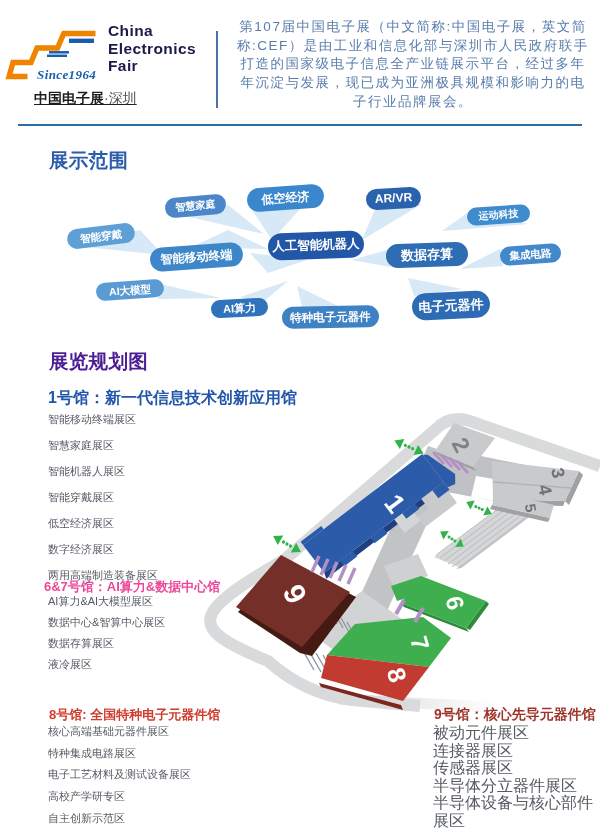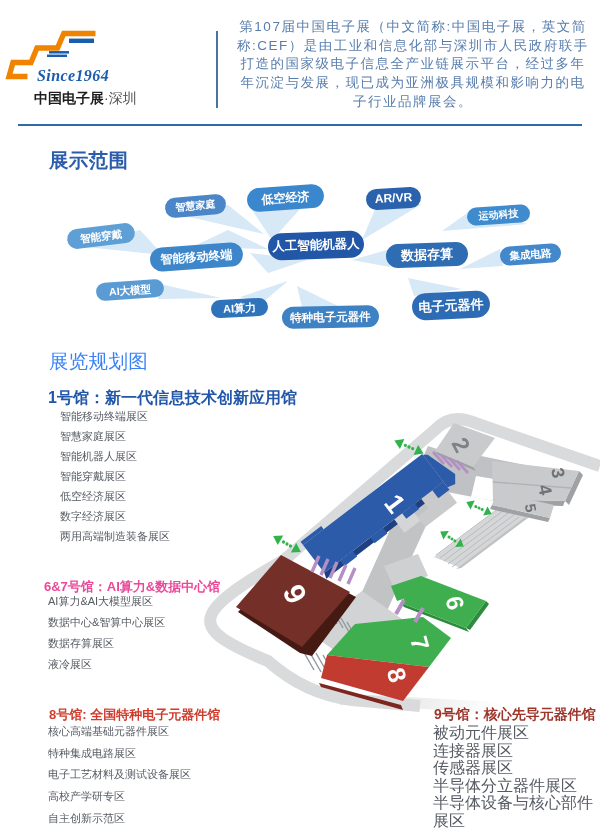--- a/index.html
+++ b/index.html
@@ -17,24 +17,25 @@
   <svg class="abs" style="left:0px;top:0px;" width="130" height="90" viewBox="0 0 130 90">
     <path d="M95.5,33.5 L63.8,33.5 L57.5,48 L37,48 L31,62.5 L13,62.5 L9,76.5 L27.5,76.5" fill="none" stroke="#f08300" stroke-width="5.4" stroke-miterlimit="8"></path>
 
     <path d="M69,40.8 L94,40.8" stroke="#1a5dad" stroke-width="4.4" fill="none"></path>
 
     <path d="M49,52.3 L69,52.3" stroke="#1a5dad" stroke-width="2.5" fill="none"></path>
     <path d="M47,55.8 L67,55.8" stroke="#1a5dad" stroke-width="2.5" fill="none"></path>
   </svg>
 
   <div class="abs" style="left:37px;top:67px;font-family:'Liberation Serif',serif;
-       font-style:italic;font-weight:bold;color:#1a5dad;font-size:16px;letter-spacing:0.4px;text-align:center;">Since1964</div>
-
-
-  <div class="abs" style="left:34px;top:90px;font-size:14px;color:#1d1d1d;"><b>中国电子展</b><span style="color:#4e4e4e;">·深圳</span></div>
+       font-style:italic;font-weight:bold;color:#1a5dad;font-size:13px;letter-spacing:0.4px;text-align:center;">Since1964</div>
+
+  <div class="abs" style="left:108px;top:22px;color:#1a1a4a;font-weight:bold;font-size:15.5px;line-height:17.5px;letter-spacing:0.4px;">China<br>Electronics<br>Fair</div>
+
+  <div class="abs" style="left:34px;top:90px;font-size:14px;color:#1d1d1d;text-decoration:underline;"><b>中国电子展</b><span style="color:#4e4e4e;">·深圳</span></div>
 </div>
 
 <div class="abs" style="left:216px;top:31px;width:2px;height:77px;background:#4a72a5;"></div>
 
 <div class="abs" style="left:228px;top:18px;width:370px;color:#587dac;font-size:13.5px;
      line-height:18.7px;letter-spacing:1.5px;white-space:nowrap;text-align:center;">第107届中国电子展（中文简称:中国电子展，英文简<br>称:CEF）是由工业和信息化部与深圳市人民政府联手<br>打造的国家级电子信息全产业链展示平台，经过多年<br>年沉淀与发展，现已成为亚洲极具规模和影响力的电<br>子行业品牌展会。</div>
 
 <div class="abs" style="left:18px;top:124px;width:564px;height:2px;background:#2e6ca8;"></div>
 
 <div class="abs" style="left:49px;top:147px;font-size:19.5px;font-weight:bold;color:#2b5dab;letter-spacing:0.3px;text-align:center;">展示范围</div>
@@ -76,25 +77,25 @@
 <div class="pill" style="left:500px;top:245px;width:61px;height:19px;line-height:19px;font-size:10.5px;background:#4488cc;transform:rotate(-4deg);">集成电路</div>
 
 <div class="pill" style="left:96px;top:281px;width:68px;height:18px;line-height:18px;font-size:10.5px;background:#5b9bd4;transform:rotate(-4deg);">AI大模型</div>
 
 <div class="pill" style="left:211px;top:299px;width:57px;height:18px;line-height:18px;font-size:11px;background:#2f74ba;transform:rotate(-3deg);">AI算力</div>
 
 <div class="pill" style="left:282px;top:306px;width:97px;height:22px;line-height:22px;font-size:11.5px;background:#3e82c4;transform:rotate(-1deg);">特种电子元器件</div>
 
 <div class="pill" style="left:412px;top:292px;width:78px;height:27px;line-height:27px;font-size:13px;background:#2d6cb5;transform:rotate(-3deg);">电子元器件</div>
 
-<div class="abs" style="left:49px;top:348px;font-size:19.5px;font-weight:normal;color:#3b82f6;letter-spacing:0.3px;">展览规划图</div>
+<div class="abs" style="left:49px;top:348px;font-size:19.5px;font-weight:bold;color:#4c1d95;letter-spacing:0.3px;">展览规划图</div>
 
 <div class="abs" style="left:48px;top:388px;font-size:16px;font-weight:bold;color:#2156a8;">1号馆：新一代信息技术创新应用馆</div>
 
-<div class="abs" style="left:60px;top:406px;font-size:11px;color:#565b63;line-height:20px;">智能移动终端展区<br>智慧家庭展区<br>智能机器人展区<br>智能穿戴展区<br>低空经济展区<br>数字经济展区<br>两用高端制造装备展区</div>
+<div class="abs" style="left:48px;top:406px;font-size:11px;color:#565b63;line-height:26px;">智能移动终端展区<br>智慧家庭展区<br>智能机器人展区<br>智能穿戴展区<br>低空经济展区<br>数字经济展区<br>两用高端制造装备展区</div>
 
 <div class="abs" style="left:44px;top:578px;font-size:13px;font-weight:bold;color:#ec4899;">6&amp;7号馆：AI算力&amp;数据中心馆</div>
 
 <div class="abs" style="left:48px;top:591px;font-size:11px;color:#565b63;line-height:21px;">AI算力&amp;AI大模型展区<br>数据中心&amp;智算中心展区<br>数据存算展区<br>液冷展区</div>
 
 <div class="abs" style="left:49px;top:706px;font-size:13px;font-weight:bold;color:#cf3b2c;">8号馆: 全国特种电子元器件馆</div>
 
 <div class="abs" style="left:48px;top:721px;font-size:11px;color:#565b63;line-height:21.7px;">核心高端基础元器件展区<br>特种集成电路展区<br>电子工艺材料及测试设备展区<br>高校产学研专区<br>自主创新示范区</div>
 
 <div class="abs" style="left:434px;top:706px;font-size:14px;font-weight:bold;color:#9e352a;">9号馆：核心先导元器件馆</div>

